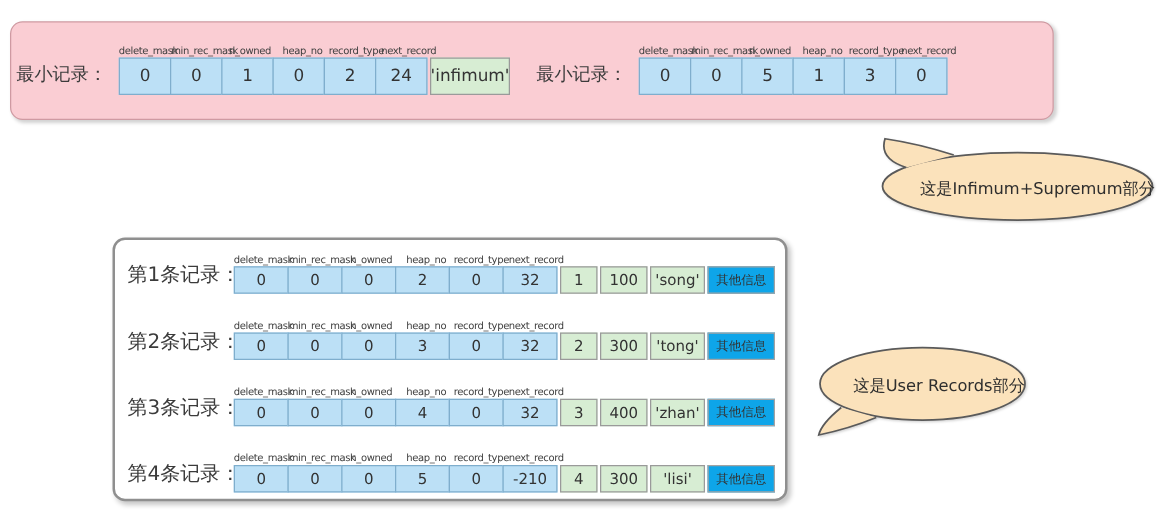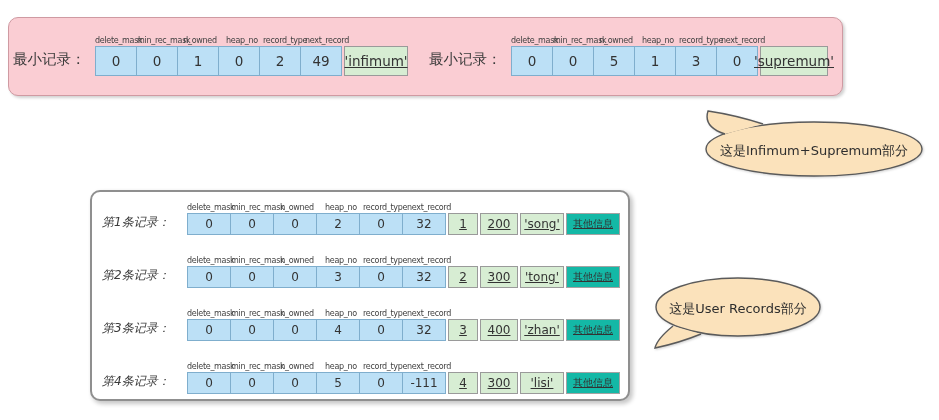--- a/index.html
+++ b/index.html
@@ -17,49 +17,49 @@
     box-shadow: 2px 2px 3px rgba(0,0,0,0.18);
   }
   #user-panel {
     left: 90px; top: 190px; width: 540px; height: 211px;
     background: #ffffff; border: 2px solid #8f8f8f;
     box-shadow: 2.5px 2.5px 4px rgba(0,0,0,0.22);
   }
   .record { position: absolute; display: flex; align-items: flex-end; }
   .rec-label { color: #3b3b3b; white-space: nowrap; }
   .sys .rec-label { font-size: 14.5px; margin-right: 12px; margin-bottom: 7px; width: 70px; }
-  .usr .rec-label { font-size: 12px;  margin-right: 6px;  margin-bottom: 4px; width: 79px; font-style: italic; }
+  .usr .rec-label { font-size: 16px;  margin-right: 6px;  margin-bottom: 4px; width: 79px; }
   .col { display: flex; flex-direction: column; }
   .headers { display: flex; margin-bottom: 1px; }
   .headers span {
     display: block; font-size: 8px; letter-spacing: -0.3px; color: #404040;
     text-align: center; white-space: nowrap; overflow: visible; flex: none;
   }
   .cells { display: flex; align-items: stretch; }
   .cell {
     display: flex; align-items: center; justify-content: center;
     border: 1px solid; flex: none; white-space: nowrap;
   }
   .cell + .cell.blue { margin-left: -1px; }
-  .cell.green, .cell.gray { margin-left: 2px; text-decoration: underline; }
+  .cell.green, .cell.gray { margin-left: 2px; }
   .sys .cell { height: 30px; font-size: 13.5px; }
   .usr .cell { height: 22px; font-size: 12px; }
   .blue  { background: #BCE0F6; border-color: #7FAECD; }
   .green { background: #D7EDD3; border-color: #9a9a9a; }
-  .gray  { background: #14b8a6; border-color: #a3a3a3; font-size: 10px !important; }
+  .gray  { background: #0ea5e9; border-color: #a3a3a3; font-size: 10px !important; }
   .w42 { width: 42px; } .w44 { width: 44px; }
   .w64 { width: 64px; } .w68 { width: 68px; }
   .w30 { width: 30px; } .w38 { width: 38px; }
   .w54 { width: 54px; }
   .callout { position: absolute; }
   .callout svg { display: block; filter: drop-shadow(1.5px 1.5px 1px rgba(0,0,0,0.18)); }
   .bubble { fill: #FBE2BB; stroke: #5a5a5a; stroke-width: 1.4; }
   .tail   { fill: #FBE2BB; stroke: #5a5a5a; stroke-width: 1.4; }
   .callout-text {
-    position: absolute; text-align: center; white-space: nowrap;
+    position: absolute; text-align: right; white-space: nowrap;
     font-size: 13px; color: #2e2e2e;
   }
 </style>
 </head>
 <body>
 
 <div id="sys-panel" class="panel">
 
   <div class="record sys" style="left:4px; top:18px;">
     <div class="rec-label">最小记录：</div>
@@ -71,21 +71,21 @@
         <span class="w42">heap_no</span>
         <span class="w42">record_type</span>
         <span class="w42">next_record</span>
       </div>
       <div class="cells">
         <div class="cell blue w42">0</div>
         <div class="cell blue w42">0</div>
         <div class="cell blue w42">1</div>
         <div class="cell blue w42">0</div>
         <div class="cell blue w42">2</div>
-        <div class="cell blue w42">49</div>
+        <div class="cell blue w42">24</div>
         <div class="cell green w64">'infimum'</div>
       </div>
     </div>
   </div>
 
   <div class="record sys" style="left:420px; top:18px;">
     <div class="rec-label">最小记录：</div>
     <div class="col">
       <div class="headers">
         <span class="w42">delete_mask</span>
@@ -95,21 +95,20 @@
         <span class="w42">record_type</span>
         <span class="w42">next_record</span>
       </div>
       <div class="cells">
         <div class="cell blue w42">0</div>
         <div class="cell blue w42">0</div>
         <div class="cell blue w42">5</div>
         <div class="cell blue w42">1</div>
         <div class="cell blue w42">3</div>
         <div class="cell blue w42">0</div>
-        <div class="cell green w68">'supremum'</div>
       </div>
     </div>
   </div>
 </div>
 
 <div id="user-panel" class="panel">
 
   <div class="record usr" style="left:10px; top:11px;">
     <div class="rec-label">第1条记录：</div>
     <div class="col">
@@ -122,21 +121,21 @@
         <span class="w44">next_record</span>
       </div>
       <div class="cells">
         <div class="cell blue w44">0</div>
         <div class="cell blue w44">0</div>
         <div class="cell blue w44">0</div>
         <div class="cell blue w44">2</div>
         <div class="cell blue w44">0</div>
         <div class="cell blue w44">32</div>
         <div class="cell green w30">1</div>
-        <div class="cell green w38">200</div>
+        <div class="cell green w38">100</div>
         <div class="cell green w44">'song'</div>
         <div class="cell gray  w54">其他信息</div>
       </div>
     </div>
   </div>
 
   <div class="record usr" style="left:10px; top:64px;">
     <div class="rec-label">第2条记录：</div>
     <div class="col">
       <div class="headers">
@@ -198,21 +197,21 @@
         <span class="w44">heap_no</span>
         <span class="w44">record_type</span>
         <span class="w44">next_record</span>
       </div>
       <div class="cells">
         <div class="cell blue w44">0</div>
         <div class="cell blue w44">0</div>
         <div class="cell blue w44">0</div>
         <div class="cell blue w44">5</div>
         <div class="cell blue w44">0</div>
-        <div class="cell blue w44">-111</div>
+        <div class="cell blue w44">-210</div>
         <div class="cell green w30">4</div>
         <div class="cell green w38">300</div>
         <div class="cell green w44">'lisi'</div>
         <div class="cell gray  w54">其他信息</div>
       </div>
     </div>
   </div>
 </div>
 
 <div class="callout" style="left:695px; top:103px; width:245px; height:80px;">

